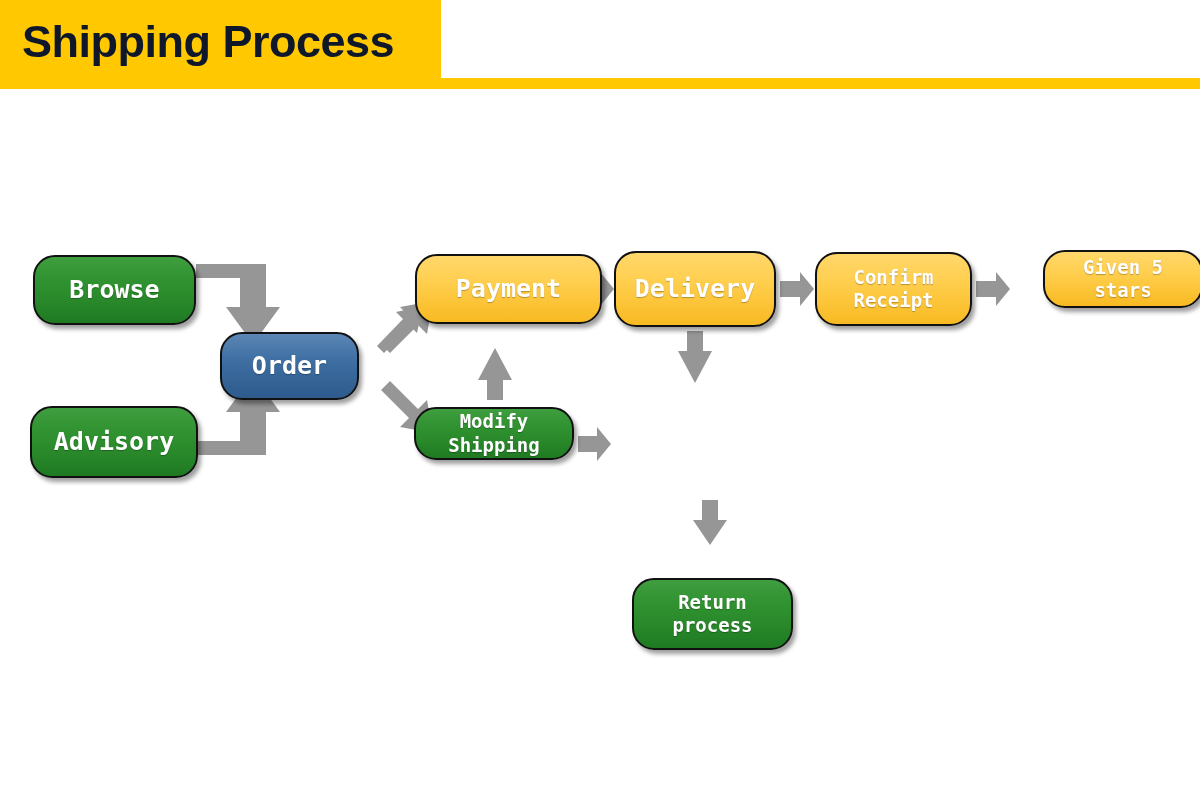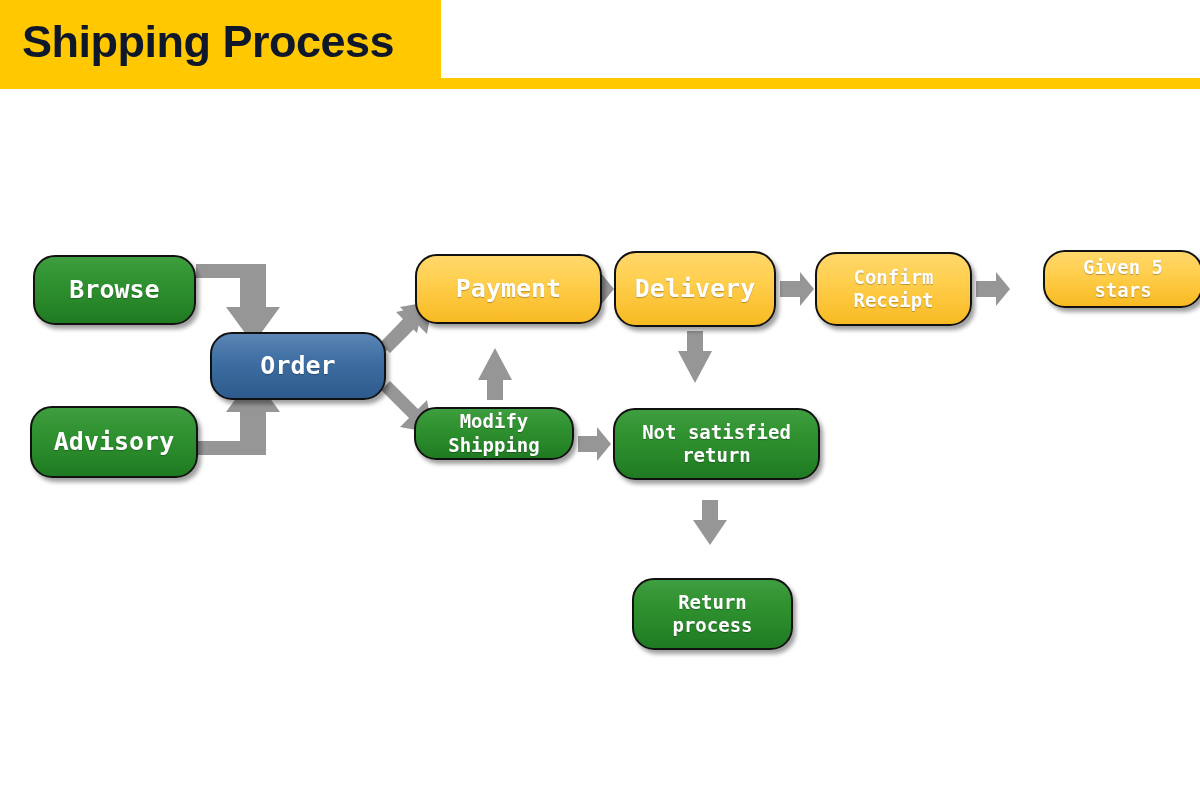--- a/index.html
+++ b/index.html
@@ -148,21 +148,21 @@
   </svg>
 
   <div class="node node-green" style="left:33px; top:255px; width:163px; height:70px; font-size:25px;">
     <span class="label">Browse</span>
   </div>
 
   <div class="node node-green" style="left:30px; top:406px; width:168px; height:72px; font-size:25px;">
     <span class="label">Advisory</span>
   </div>
 
-  <div class="node node-blue" style="left:210px; top:332px; width:176px; height:68px; font-size:25px;">
+  <div class="node node-blue" style="left:220px; top:332px; width:139px; height:68px; font-size:25px;">
     <span class="label">Order</span>
   </div>
 
   <div class="node node-amber" style="left:415px; top:254px; width:187px; height:70px; font-size:25px;">
     <span class="label">Payment</span>
   </div>
 
   <div class="node node-amber" style="left:614px; top:251px; width:162px; height:76px; font-size:25px;">
     <span class="label">Delivery</span>
   </div>
@@ -172,21 +172,18 @@
   </div>
 
   <div class="node node-amber" style="left:1043px; top:250px; width:160px; height:58px; font-size:19px;">
     <span class="label">Given 5<br>stars</span>
   </div>
 
   <div class="node node-green" style="left:414px; top:407px; width:160px; height:53px; font-size:19px;">
     <span class="label">Modify<br>Shipping</span>
   </div>
 
-  <div class="node node-green" style="left:613px; top:408px; width:207px; height:72px; font-size:19px;">
-    <span class="label">Not satisfied<br>return</span>
-  </div>
 
   <div class="node node-green" style="left:632px; top:578px; width:161px; height:72px; font-size:19px;">
     <span class="label">Return<br>process</span>
   </div>
 
 </div>
 
 </body></html>

